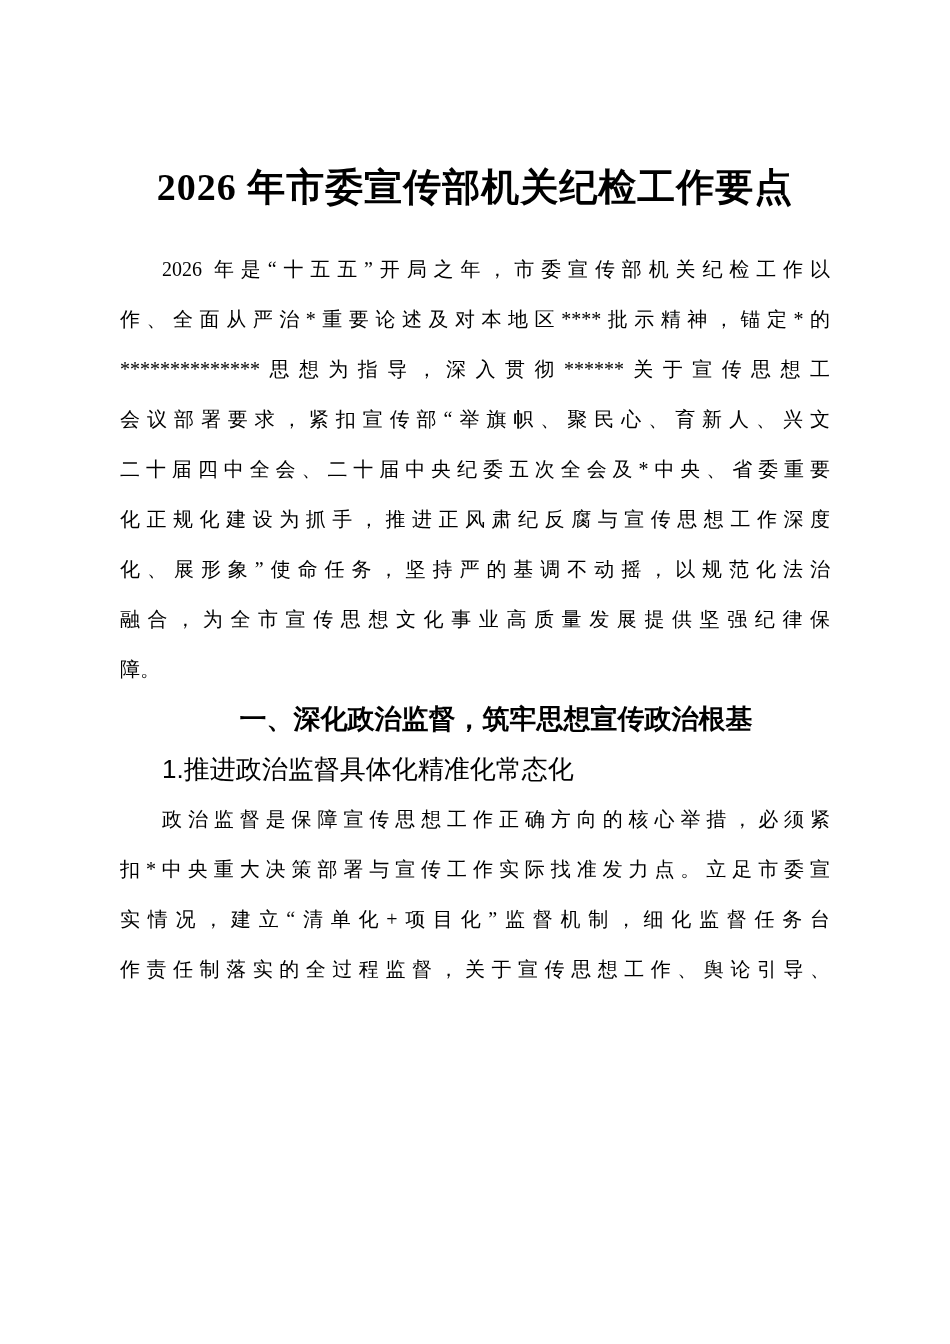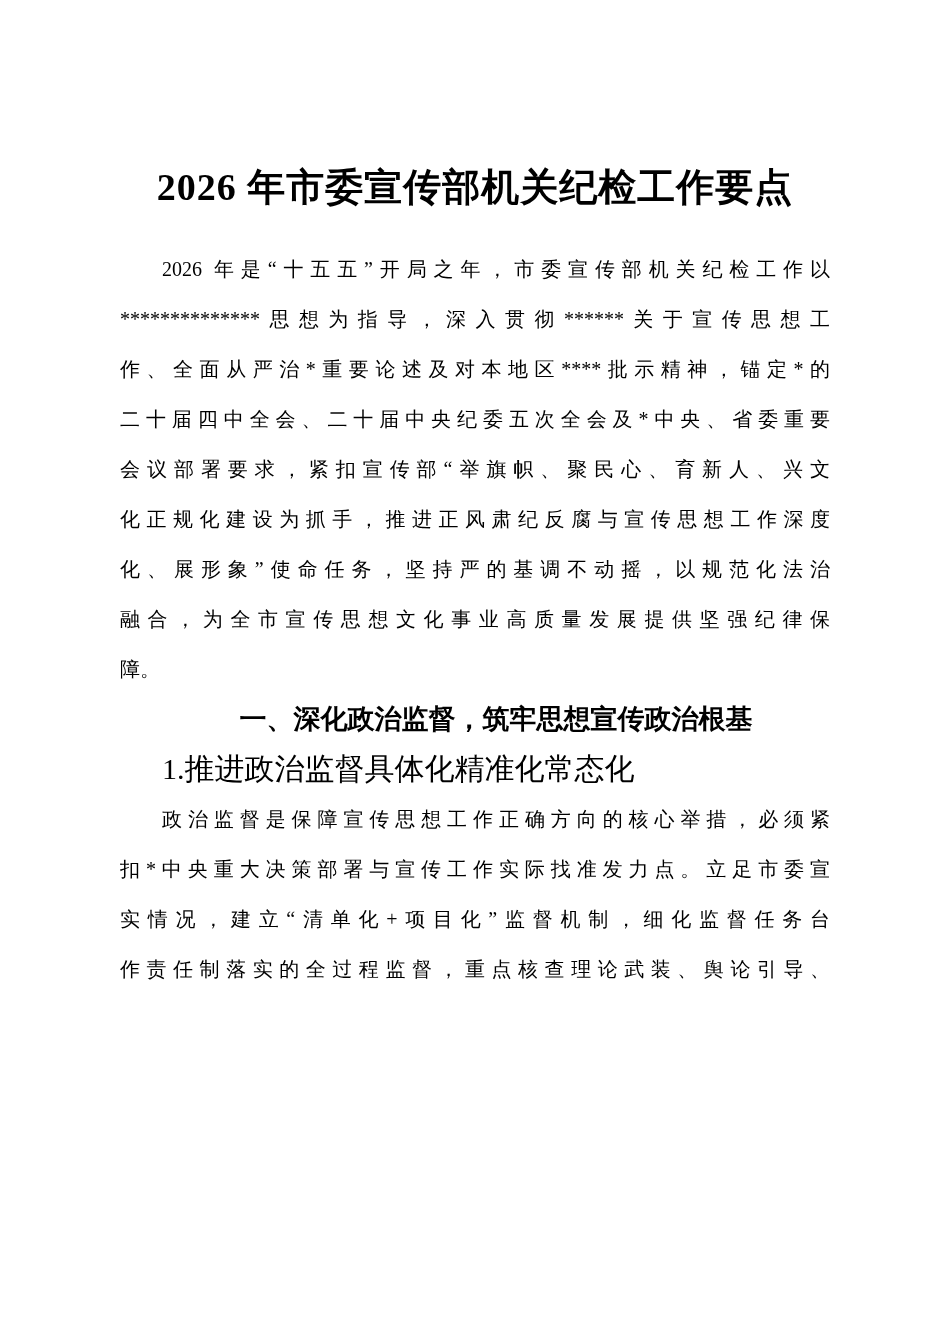--- a/index.html
+++ b/index.html
@@ -52,49 +52,49 @@
     font-weight: 700;
     font-size: 27px;
     line-height: 50px;
     height: 50px;
     text-indent: 42px;
     white-space: nowrap;
     overflow: hidden;
     text-align: center;
   }
   .heading2 {
-    font-family: Liberation Serif, serif;
+    font-family: Liberation Sans, sans-serif;
     font-weight: 400;
-    font-size: 30px;
+    font-size: 26px;
     line-height: 50px;
     height: 50px;
     text-indent: 42px;
     white-space: nowrap;
     overflow: hidden;
   }
 </style>
 </head>
 <body>
 
 <div class="page">
   <h1 class="title">2026 年市委宣传部机关纪检工作要点</h1>
   <div class="doc-body">
       <div class="para">
         <div class="line first">2026 年是“十五五”开局之年，市委宣传部机关纪检工作以</div>
+        <div class="line">作、全面从严治*重要论述及对本地区****批示精神，锚定*的</div>
         <div class="line">**************思想为指导，深入贯彻******关于宣传思想工</div>
-        <div class="line">作、全面从严治*重要论述及对本地区****批示精神，锚定*的</div>
+        <div class="line">会议部署要求，紧扣宣传部“举旗帜、聚民心、育新人、兴文</div>
         <div class="line">二十届四中全会、二十届中央纪委五次全会及*中央、省委重要</div>
-        <div class="line">会议部署要求，紧扣宣传部“举旗帜、聚民心、育新人、兴文</div>
         <div class="line">化正规化建设为抓手，推进正风肃纪反腐与宣传思想工作深度</div>
         <div class="line">化、展形象”使命任务，坚持严的基调不动摇，以规范化法治</div>
         <div class="line">融合，为全市宣传思想文化事业高质量发展提供坚强纪律保</div>
         <div class="line para-end">障。</div>
       </div>
       <div class="heading1">一、深化政治监督，筑牢思想宣传政治根基</div>
       <div class="heading2">1.推进政治监督具体化精准化常态化</div>
       <div class="para">
         <div class="line first">政治监督是保障宣传思想工作正确方向的核心举措，必须紧</div>
         <div class="line">扣*中央重大决策部署与宣传工作实际找准发力点。立足市委宣</div>
         <div class="line">实情况，建立“清单化+项目化”监督机制，细化监督任务台</div>
-        <div class="line">作责任制落实的全过程监督，重点核查理论武装、舆论引导、</div>
+        <div class="line">作责任制落实的全过程监督，关于宣传思想工作、舆论引导、</div>
       </div>
     </div>
 </div>
 
 </body></html>

